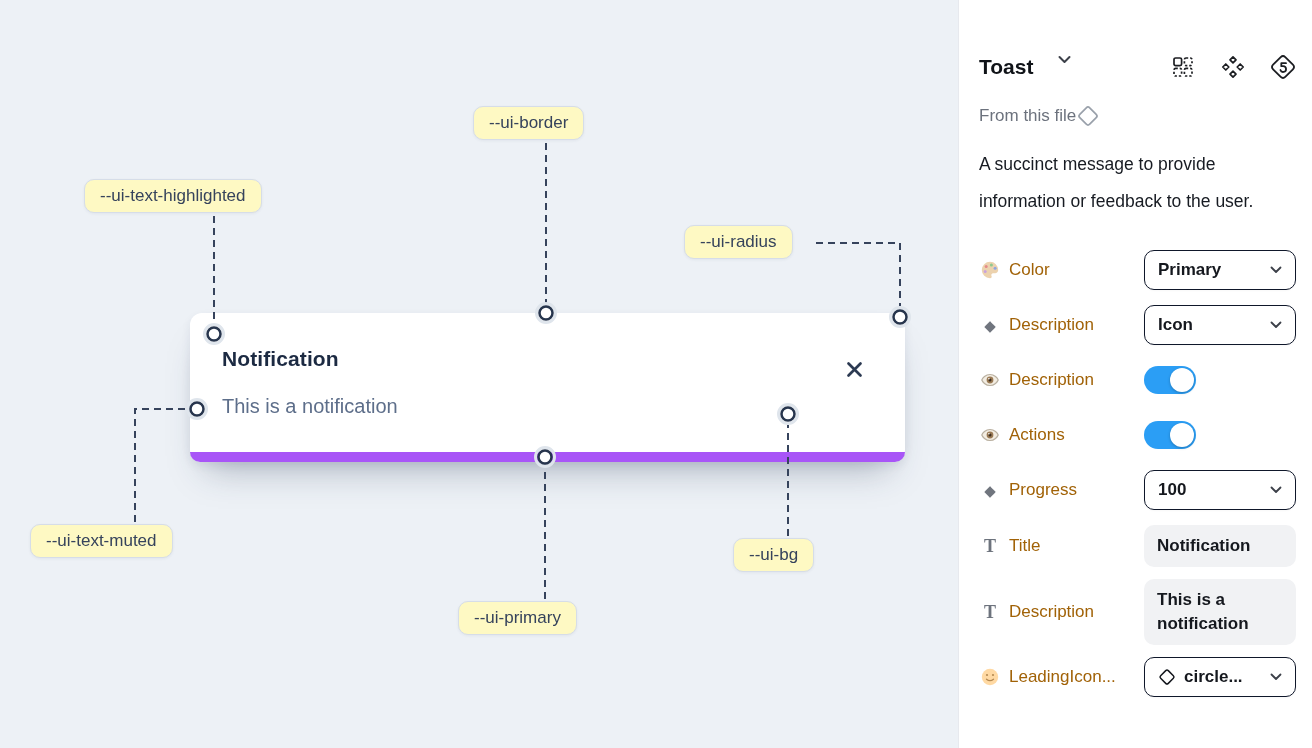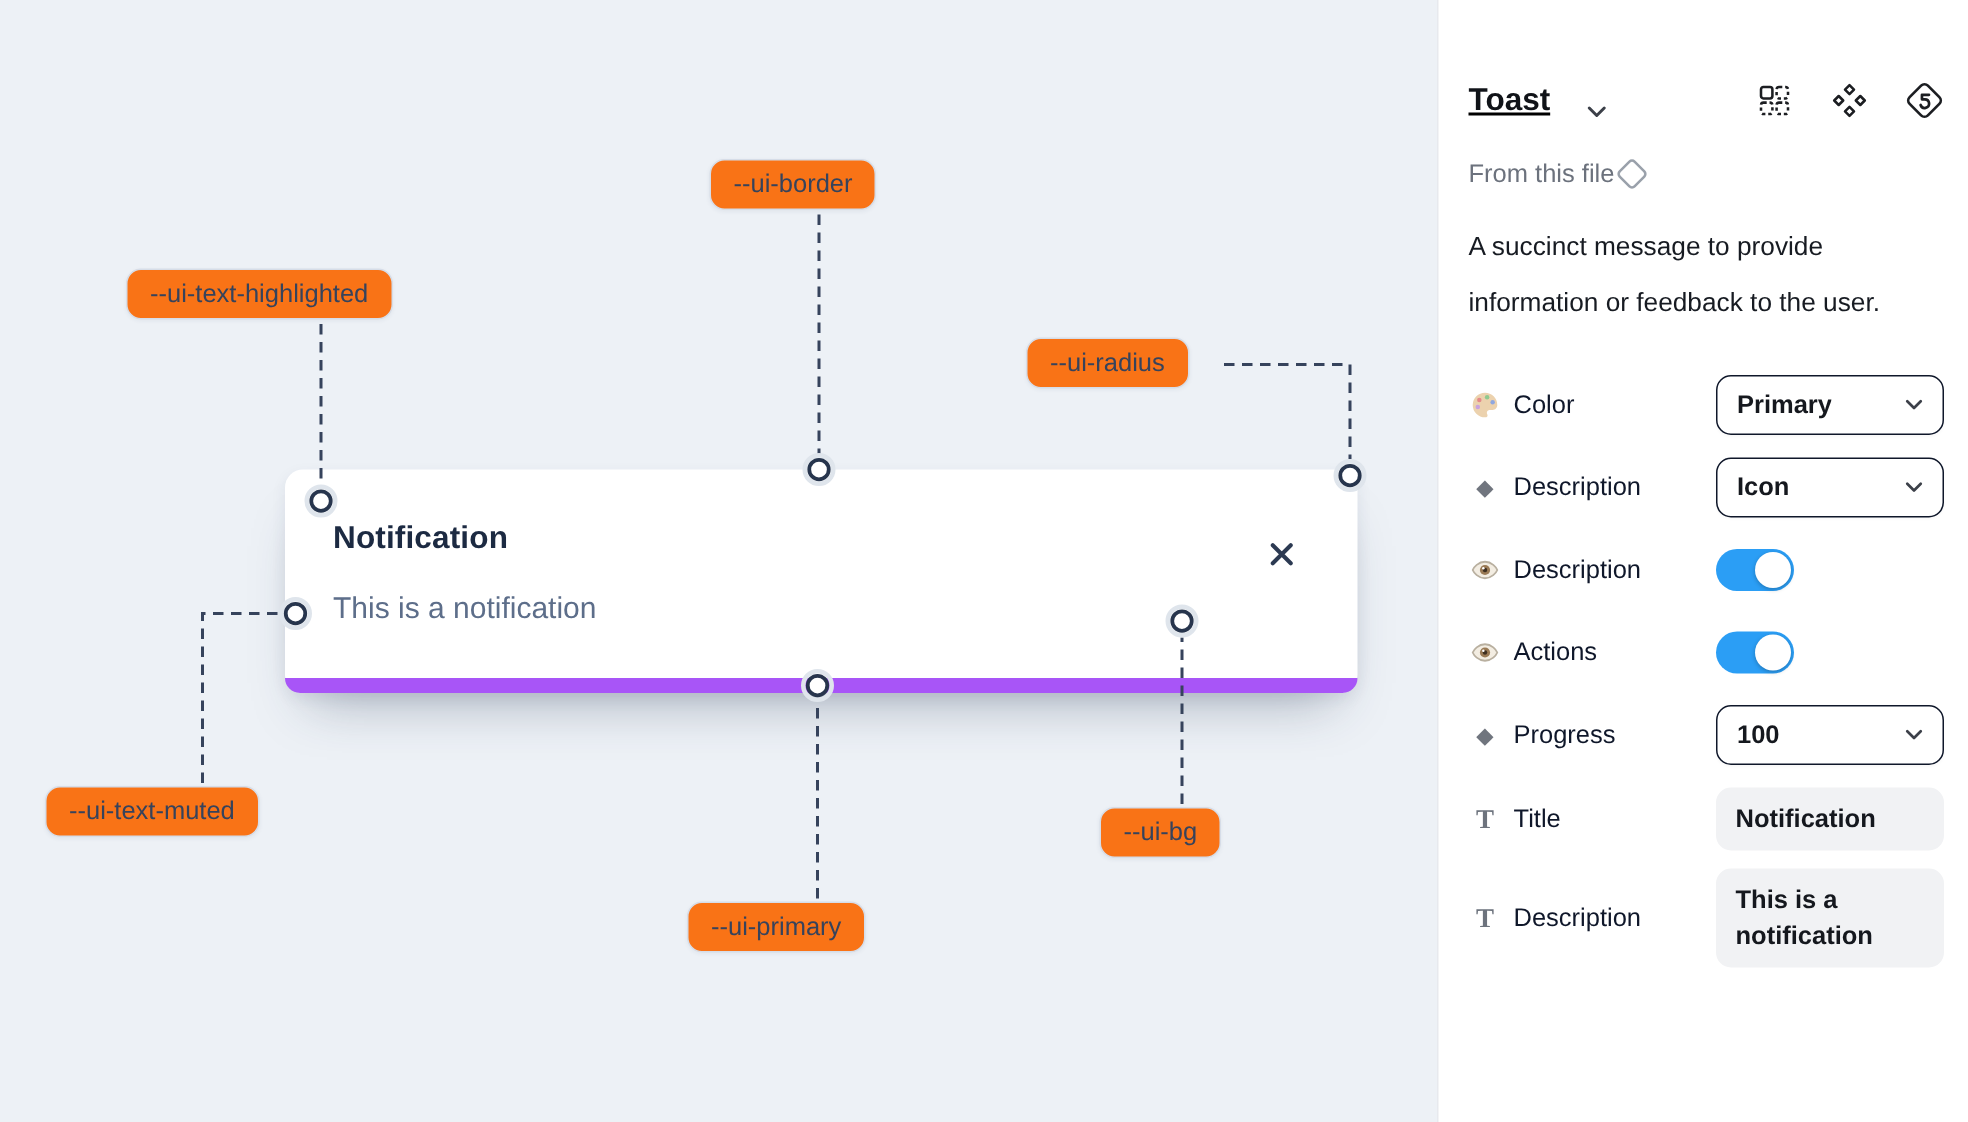--- a/index.html
+++ b/index.html
@@ -19,39 +19,39 @@
     background:#fff;border-radius:12px;
     box-shadow:0 22px 34px -16px rgba(38,54,84,.35),0 4px 10px rgba(38,54,84,.08);
   }
   .toast-title{position:absolute;left:32px;top:34px;font-size:21px;font-weight:700;color:#1c2a42;letter-spacing:.1px;}
   .toast-desc{position:absolute;left:32px;top:82px;font-size:20px;font-weight:400;color:#5d6e8a;}
   .toast-close{position:absolute;left:652px;top:44px;width:24px;height:24px;border:none;background:transparent;cursor:pointer;display:flex;align-items:center;justify-content:center;}
   .toast-progress{position:absolute;left:0;right:0;bottom:0;height:10px;background:var(--primary-bar);border-radius:0 0 11px 11px;}
   .overlay{position:absolute;left:0;top:0;width:958px;height:748px;pointer-events:none;z-index:3;}
   .var-pill{
     position:absolute;z-index:4;display:inline-flex;align-items:center;
-    background:#f97316;border:1.5px solid #d6dde8;border-radius:10px;
+    background:#fef9c3;border:1.5px solid #d6dde8;border-radius:10px;
     padding:6px 15px;font-size:17px;font-weight:500;color:#36435c;
     box-shadow:0 1px 3px rgba(38,54,84,.06);white-space:nowrap;cursor:pointer;
   }
 
   
   .panel{width:354px;height:748px;background:#fff;border-left:1px solid #e7e9ee;padding:0 16px 0 20px;flex:0 0 auto;}
   .panel-header{margin-top:54px;display:flex;align-items:center;}
-  .comp-title{display:flex;align-items:flex-end;gap:25px;border:none;background:transparent;cursor:pointer;padding:0;text-decoration:underline;}
+  .comp-title{display:flex;align-items:flex-start;gap:25px;border:none;background:transparent;cursor:pointer;padding:0;}
   .comp-title .name{font-size:21px;font-weight:700;color:#101318;}
   .header-icons{margin-left:auto;display:flex;align-items:center;gap:24px;}
   .icon-btn{border:none;background:transparent;padding:0;cursor:pointer;display:flex;align-items:center;justify-content:center;width:26px;height:26px;}
   .source-row{margin-top:24px;display:flex;align-items:center;gap:0;font-size:17px;color:#6c727d;}
   .panel-desc{margin-top:18px;font-size:17.5px;line-height:37px;color:#171b22;max-width:330px;}
   .props{margin-top:30px;}
   .prop-row{display:flex;align-items:center;min-height:40px;margin-bottom:15px;}
   .prop-row.tight{margin-bottom:12px;}
   .prop-icon{width:22px;display:flex;align-items:center;justify-content:center;flex:0 0 22px;}
-  .prop-label{margin-left:8px;font-size:17px;color:#0f172a;white-space:nowrap;overflow:hidden;text-overflow:ellipsis;max-width:145px;}
+  .prop-label{margin-left:8px;font-size:17px;color:#a16207;white-space:nowrap;overflow:hidden;text-overflow:ellipsis;max-width:145px;}
   .ctrl{margin-left:auto;width:152px;flex:0 0 152px;display:flex;align-items:center;}
   .select{
     width:152px;height:40px;background:#fff;border:1px solid #0f172a;border-radius:10px;
     display:flex;align-items:center;padding:0 13px;cursor:pointer;
     font-family:"Liberation Sans",sans-serif;font-size:17px;font-weight:700;color:#15181e;
     box-shadow:0 1px 2px rgba(0,0,0,.03);
   }
   .select .chev{margin-left:auto;}
   .select .val{white-space:nowrap;overflow:hidden;text-overflow:ellipsis;}
   .field{
@@ -275,15 +275,37 @@
     <div class="prop-row tight">
       <span class="prop-icon">
           <span class="t-glyph">T</span>
         </span>
       <span class="prop-label">Description</span>
       <div class="ctrl">
         <div class="field">This is a notification</div>
       </div>
     </div>
 
+    <div class="prop-row">
+      <span class="prop-icon">
+        <svg width="20" height="20" viewBox="0 0 20 20">
+            <circle cx="10" cy="10" r="8.2" fill="#ffd9a3"></circle>
+            <circle cx="7" cy="8" r="1.1" fill="#b58a52"></circle>
+            <circle cx="13" cy="8" r="1.1" fill="#b58a52"></circle>
+            <path d="M6.5 12.2 Q10 15 13.5 12.2" stroke="#b58a52" stroke-width="1.3" fill="none" stroke-linecap="round"></path>
+          </svg>
+      </span>
+      <span class="prop-label">LeadingIcon...</span>
+      <div class="ctrl">
+        <button class="select">
+          <svg width="18" height="18" viewBox="0 0 18 18" style="margin-right:8px;flex:0 0 auto;">
+              <rect x="3.6" y="3.6" width="10.8" height="10.8" rx="1.8" transform="rotate(45 9 9)" fill="none" stroke="#15181e" stroke-width="1.5"></rect>
+            </svg>
+          <span class="val">circle...</span>
+          <svg class="chev" width="12" height="8" viewBox="0 0 12 8">
+              <path d="M1.5 1.5 L6 6 L10.5 1.5" stroke="#3c4049" stroke-width="1.8" fill="none" stroke-linecap="round" stroke-linejoin="round"></path>
+            </svg>
+        </button>
+      </div>
+    </div>
 
   </div>
 </div>
 
 </body></html>

